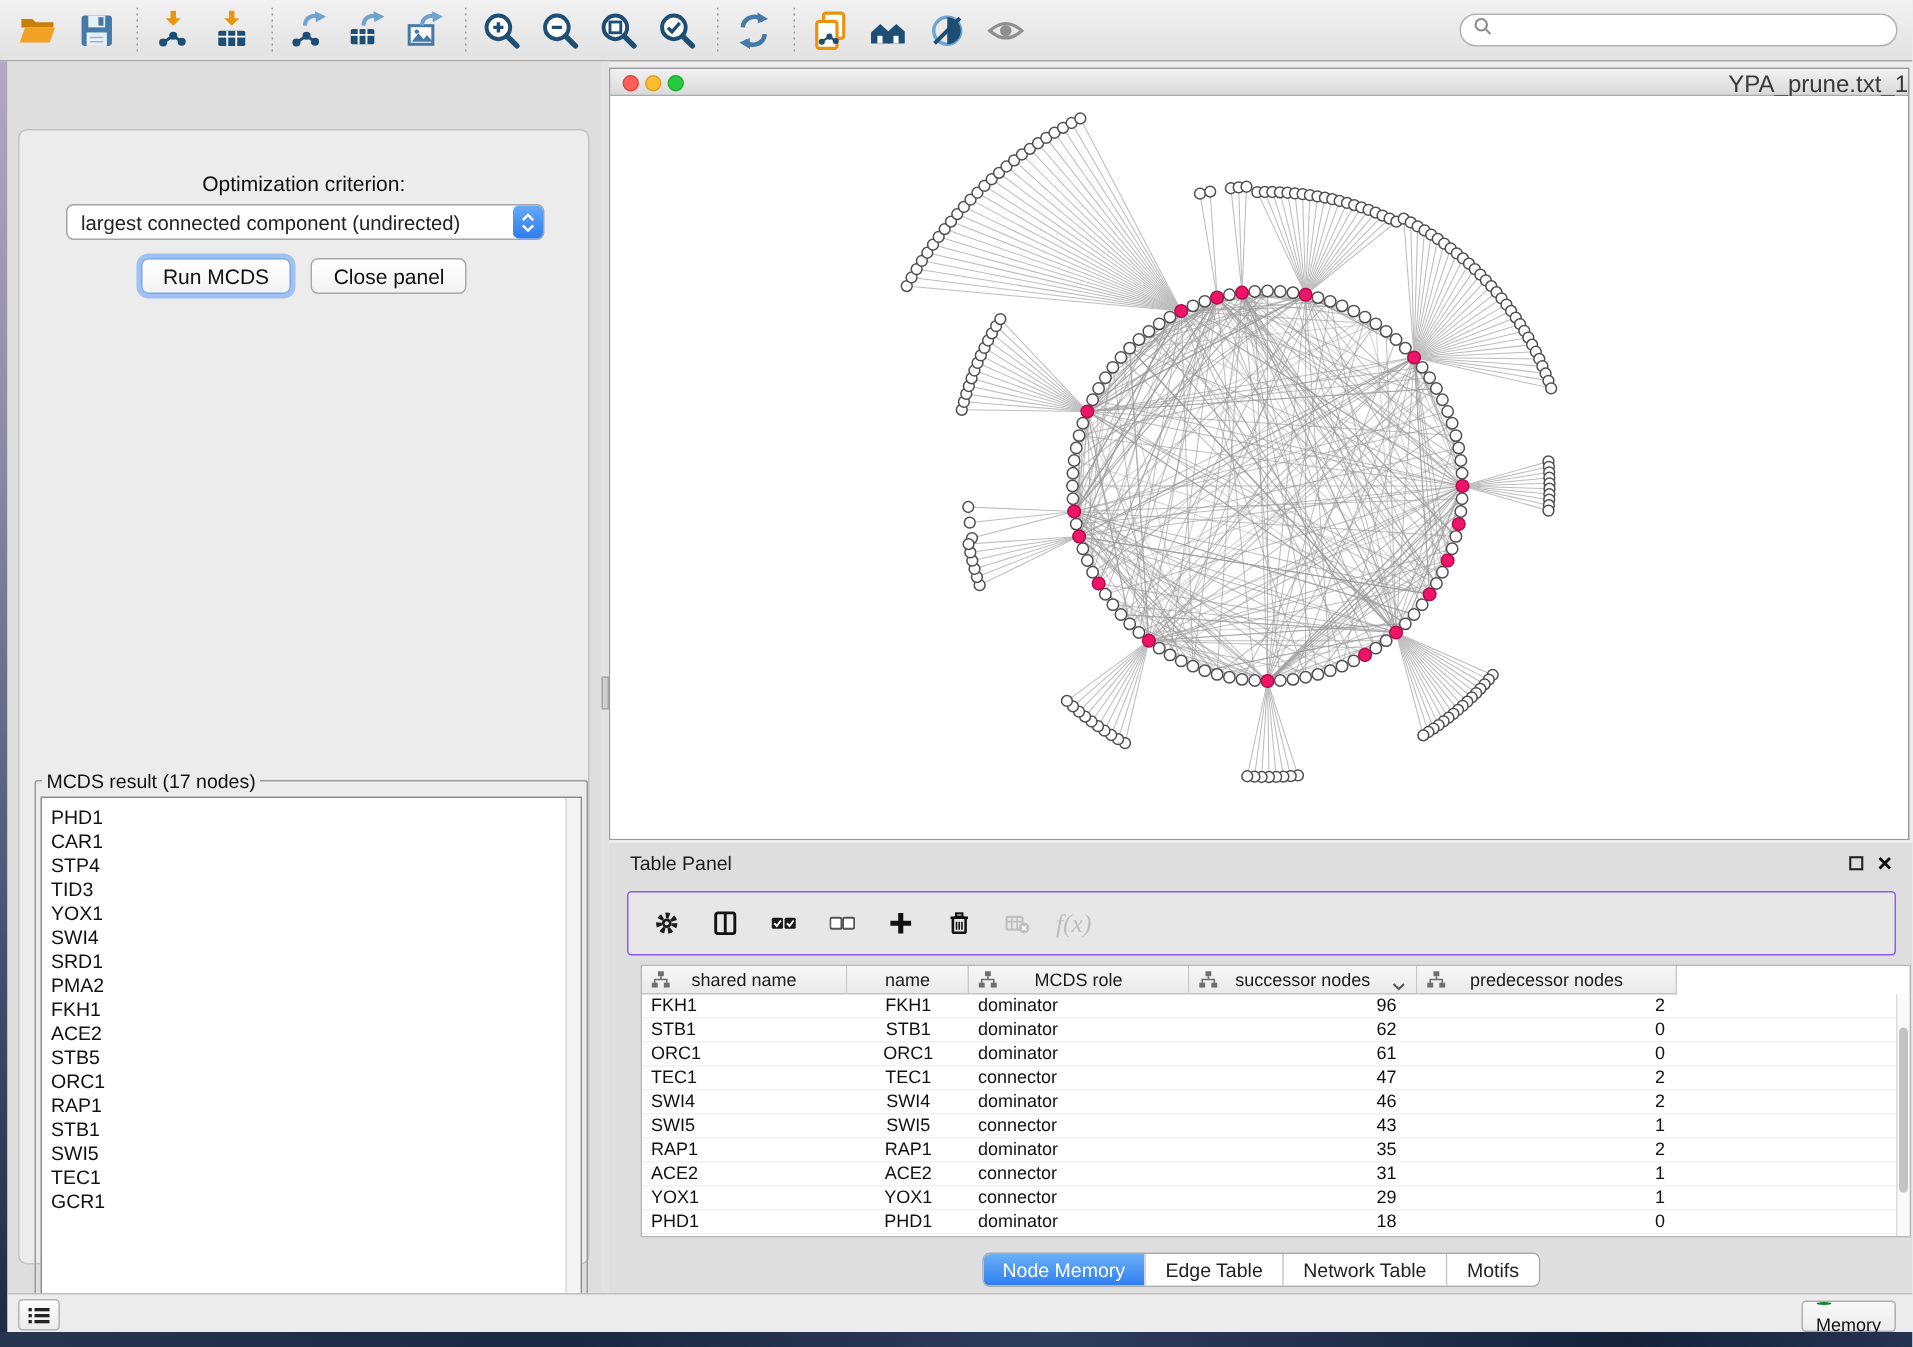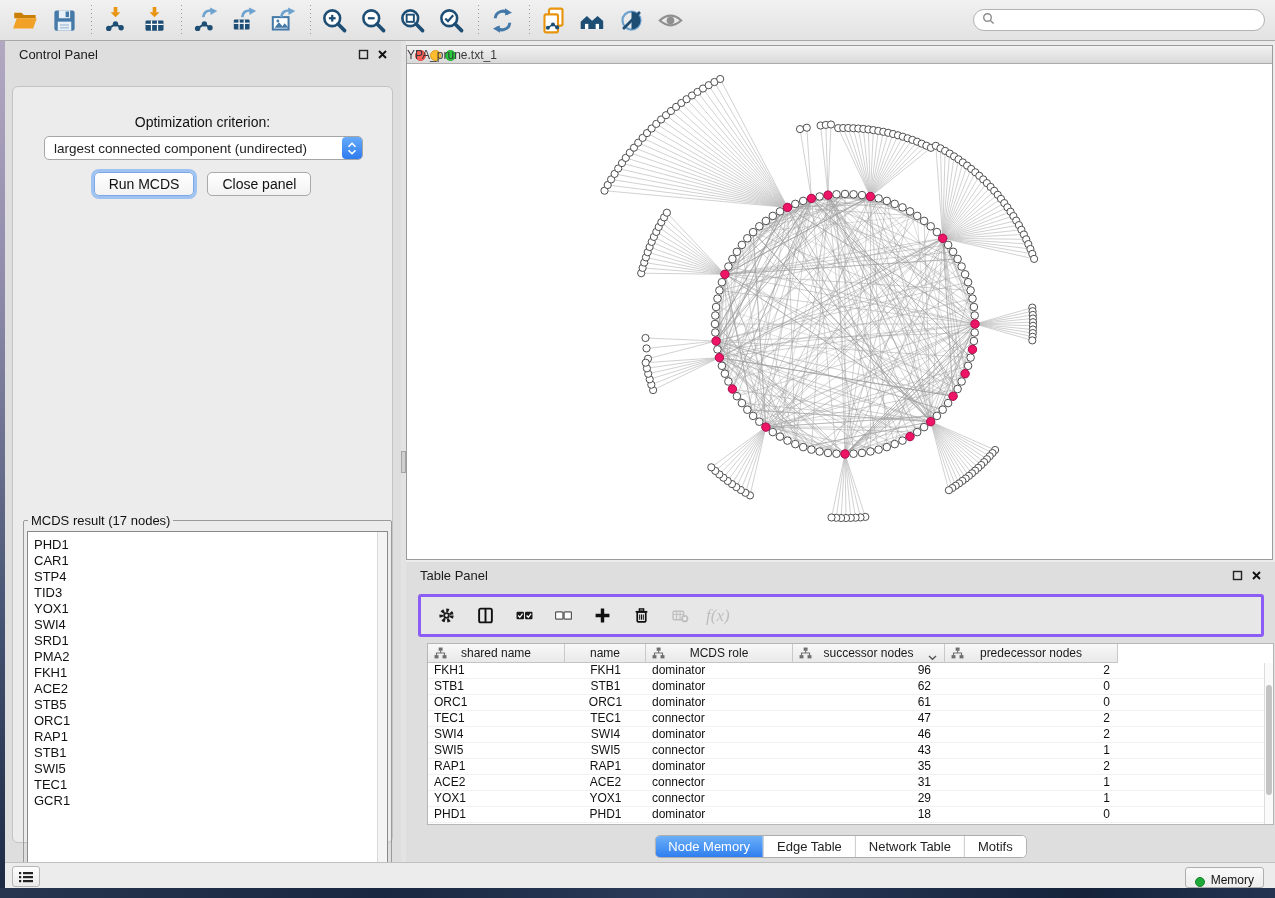--- a/index.html
+++ b/index.html
@@ -70,27 +70,27 @@
 
   
   .net-window { position:absolute; left:406px; top:45px; width:867px; height:515px;
     border:1px solid #9b9b9b; background:#fff; }
   .net-titlebar { position:absolute; left:0; top:0; right:0; height:18px;
     background:linear-gradient(#f2f2f2,#d9d9d9); border-bottom:1px solid #ababab; }
   .light { position:absolute; top:4px; width:11px; height:11px; border-radius:50%; }
   .light.red    { left:8px;  background:#ff5f57; border:1px solid #e0443e; }
   .light.yellow { left:23px; background:#febc2e; border:1px solid #d9a022; }
   .light.green  { left:38px; background:#28c840; border:1px solid #1dad2b; }
-  .net-title { position:absolute; left:0; right:0; top:2px; text-align:left; font-size:12px; color:#3a3a3a; }
+  .net-title { position:absolute; left:0; right:0; top:2px; text-align:right; font-size:16px; color:#3a3a3a; }
   .net-canvas { position:absolute; left:0; top:18px; width:865px; height:495px; background:#fff; }
 
   
   .table-panel { position:absolute; left:406px; top:562px; width:869px; height:300px; background:#dedede; }
   .tp-toolbar { position:absolute; left:12px; top:32px; width:846px; height:43px;
-    background:#e7e7e7; border:3px solid #8b5cf6; border-radius:3px; display:flex; align-items:center; padding-left:12px; }
+    background:#e7e7e7; border:1px solid #8b5cf6; border-radius:3px; display:flex; align-items:center; padding-left:12px; }
   .tp-btn { width:26px; height:26px; display:flex; align-items:center; justify-content:center; margin-right:13px; }
   .tp-btn.disabled { opacity:.55; }
   .fx-label { font-family:"Liberation Serif", serif; font-style:italic; font-size:17px; color:#9d9d9d; }
   .tbl { position:absolute; left:21px; top:81px; width:847px; height:182px; background:#fff; border:1px solid #b6b6b6; overflow:hidden; }
   .tbl-head { position:absolute; left:0; top:0; height:19px; display:flex; }
   .th { height:19px; background:linear-gradient(#f8f8f8,#e9e9e9); border-right:1px solid #c9c9c9; border-bottom:1px solid #c4c4c4;
     display:flex; align-items:center; justify-content:center; gap:5px; font-size:12px; color:#1a1a1a; position:relative; }
   .th .tree { position:absolute; left:6px; top:3px; }
   .th .sortch { position:absolute; right:7px; top:6px; }
   .tbl-rows { position:absolute; left:0; top:19px; right:9px; bottom:0; }
@@ -101,21 +101,21 @@
   .tp-tabs { position:absolute; left:50%; transform:translateX(-50%); top:273px; }
 
   
   .status-bar { position:absolute; left:5px; top:862px; width:1270px; height:26px;
     background:#ececec; border-top:1px solid #bfbfbf; }
   .sb-left-btn { position:absolute; left:7px; top:3px; width:28px; height:21px;
     background:linear-gradient(#fdfdfd,#ebebeb); border:1px solid #b5b5b5; border-radius:3px;
     display:flex; align-items:center; justify-content:center; }
   .memory-btn { position:absolute; right:11px; top:4px; height:21px; padding:0 9px;
     background:linear-gradient(#f8f8f8,#ededed); border:1px solid #afafaf; border-radius:3px;
-    display:flex; align-items:flex-end; gap:6px; font-size:12px; color:#111; }
+    display:flex; align-items:flex-start; gap:6px; font-size:12px; color:#111;flex-direction:column; }
   .mem-dot { width:10px; height:10px; border-radius:50%; background:#1ea83a; border:1px solid #14862c; }
 </style>
 </head>
 <body>
 
 <div class="screen">
 
   <div class="toolbar">
     <div class="tb-icons" id="tb-icons">
         <span class="tb-btn">
@@ -268,33 +268,20 @@
             <circle cx="5.5" cy="5.5" r="3.8" fill="none" stroke="#8c8c8c" stroke-width="1.4"></circle>
             <line x1="8.4" y1="8.4" x2="11.6" y2="11.6" stroke="#8c8c8c" stroke-width="1.4"></line>
           </svg></span>
       <input placeholder="" style="">
     </div>
   </div>
 
   <div class="left-strip"></div>
 
   <div class="control-panel">
-    <div class="panel-header">
-      <span class="panel-title">Control Panel</span>
-      <span class="ph-btn float" id="cp-float">
-          <svg width="11" height="11">
-            <rect x="1.5" y="1.5" width="8" height="8" fill="none" stroke="#222" stroke-width="1.4"></rect>
-          </svg>
-        </span>
-      <span class="ph-btn close" id="cp-close">
-          <svg width="11" height="11">
-            <path d="M2 2 L9 9 M9 2 L2 9" stroke="#111" stroke-width="1.9"></path>
-          </svg>
-        </span>
-    </div>
     <div class="cp-box">
       <div class="opt-label">Optimization criterion:</div>
       <div class="dropdown">
         <span class="dd-text">largest connected component (undirected)</span>
         <span class="dd-step" id="dd-step">
             <svg width="10" height="15" viewBox="0 0 10 14">
               <path d="M1.5 5.3 L5 1.8 L8.5 5.3" stroke="#fff" stroke-width="1.6" fill="none"></path>
               <path d="M1.5 8.7 L5 12.2 L8.5 8.7" stroke="#fff" stroke-width="1.6" fill="none"></path>
             </svg>
           </span>

